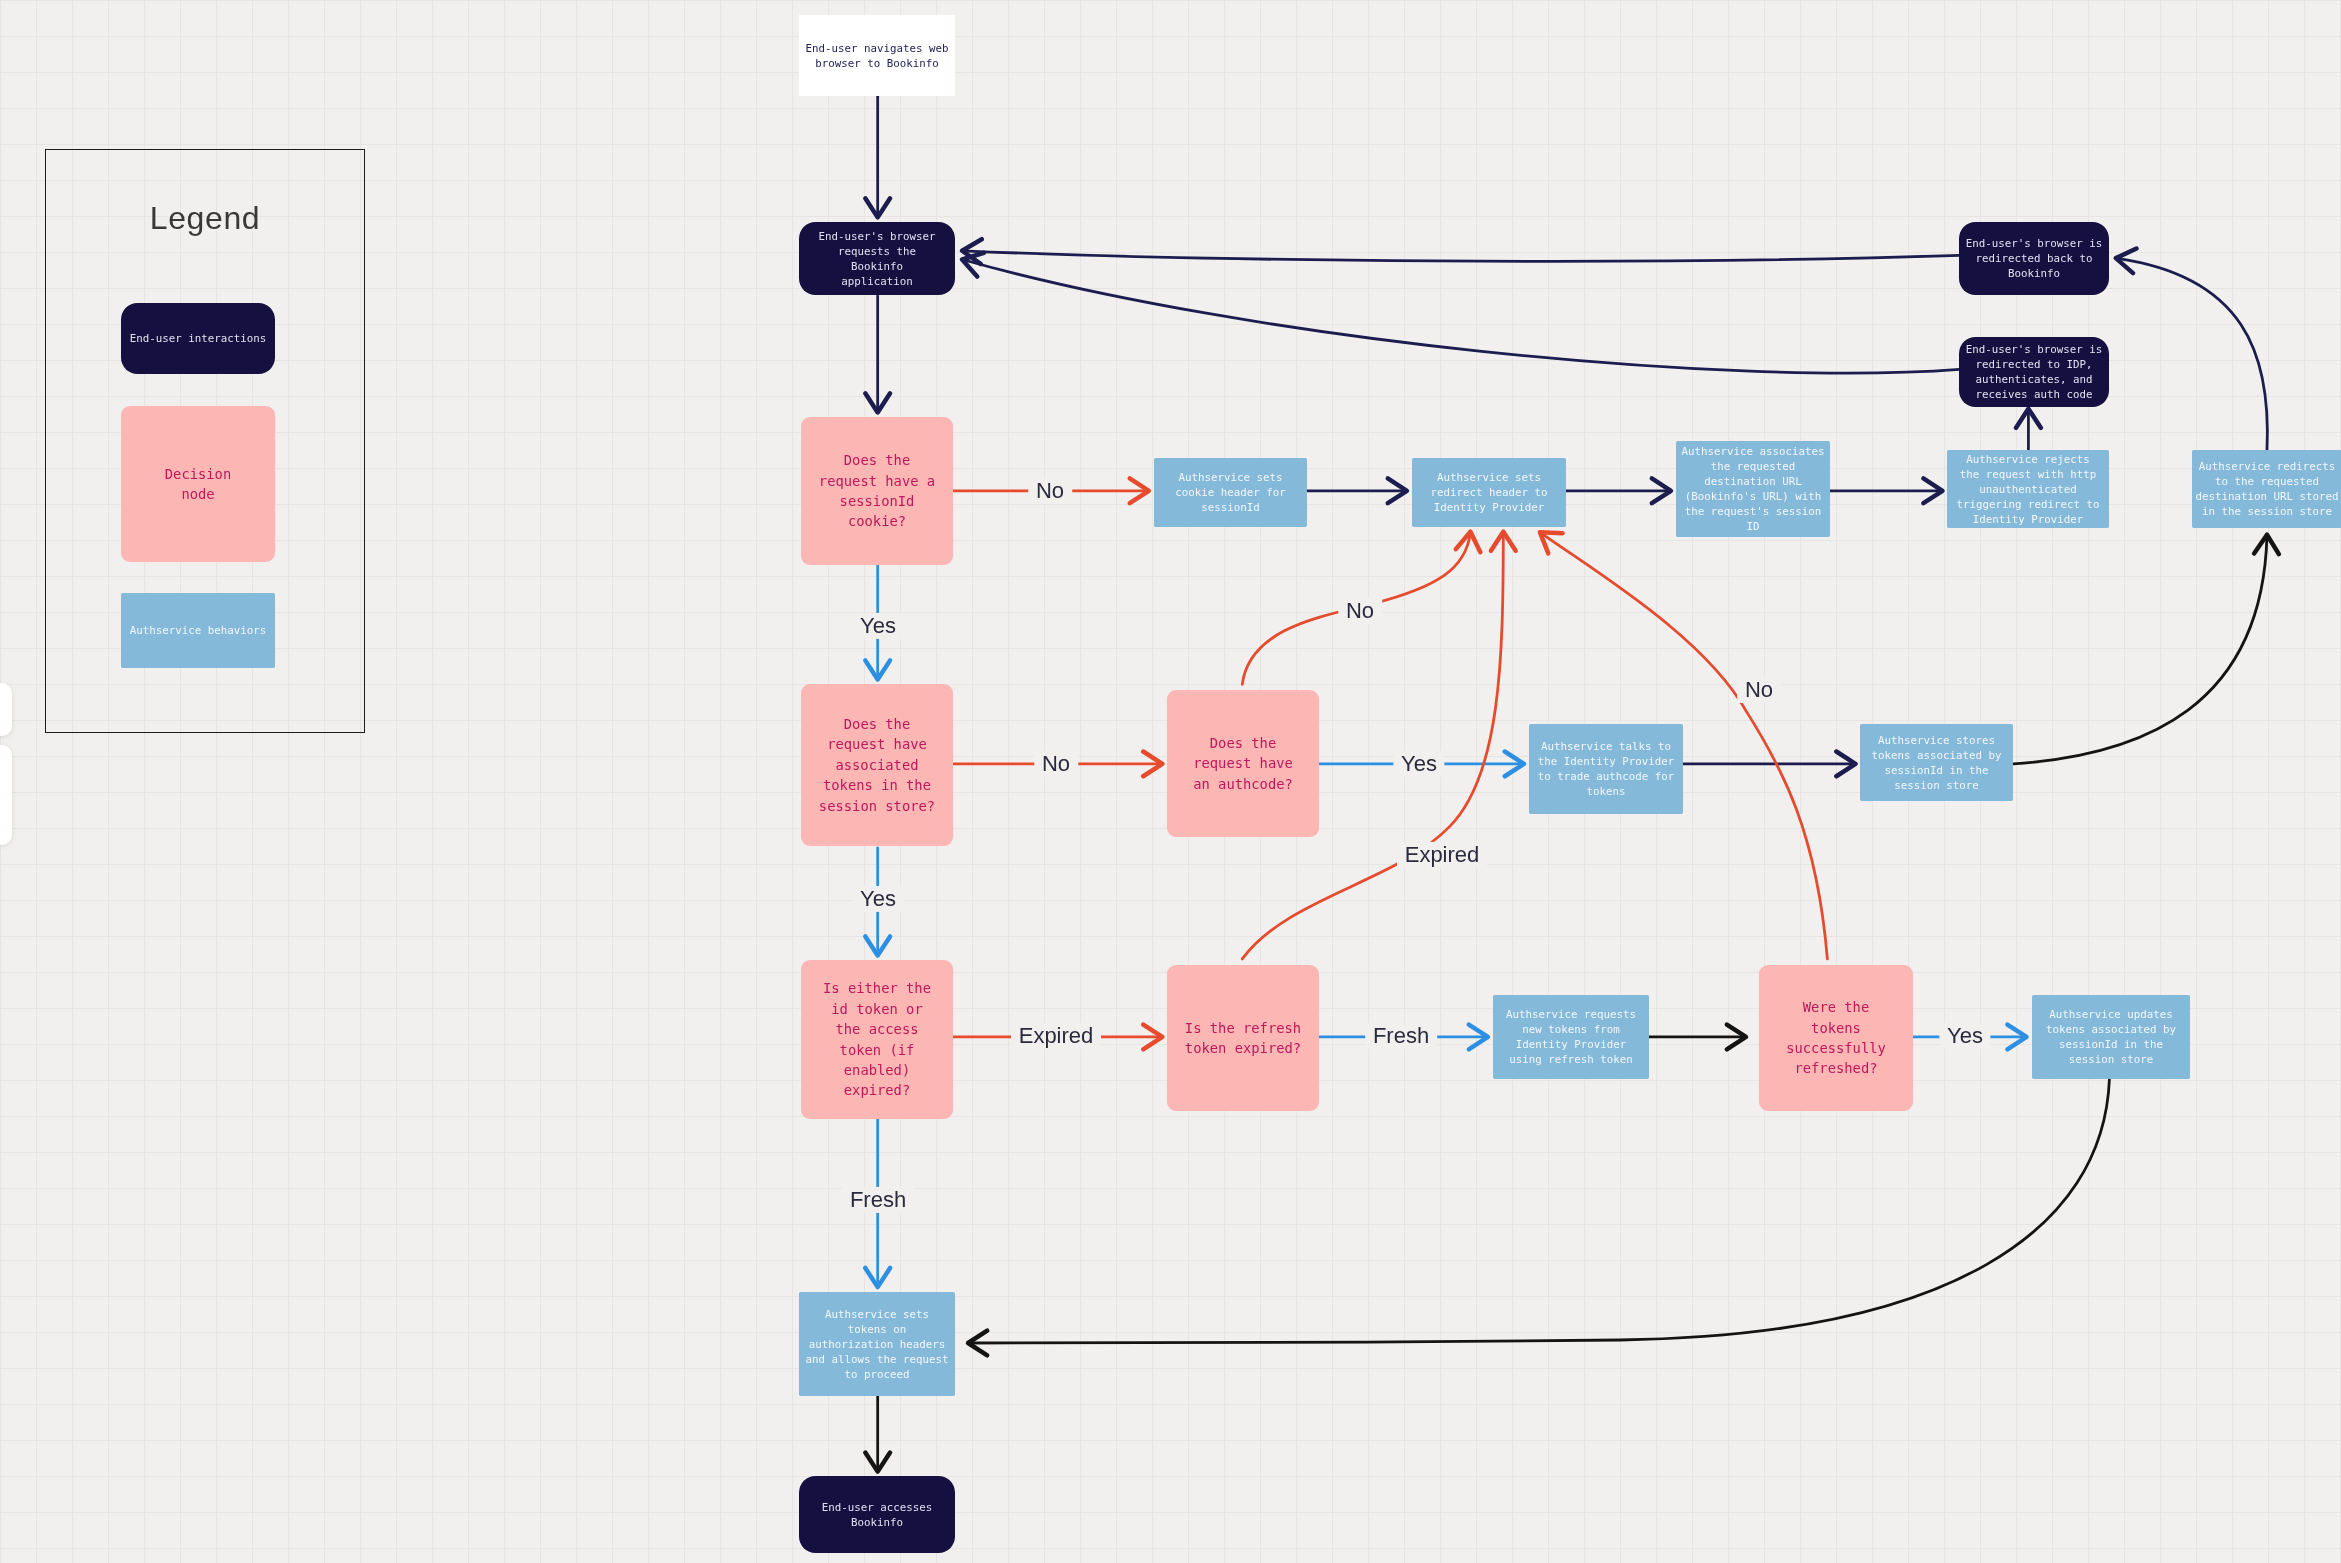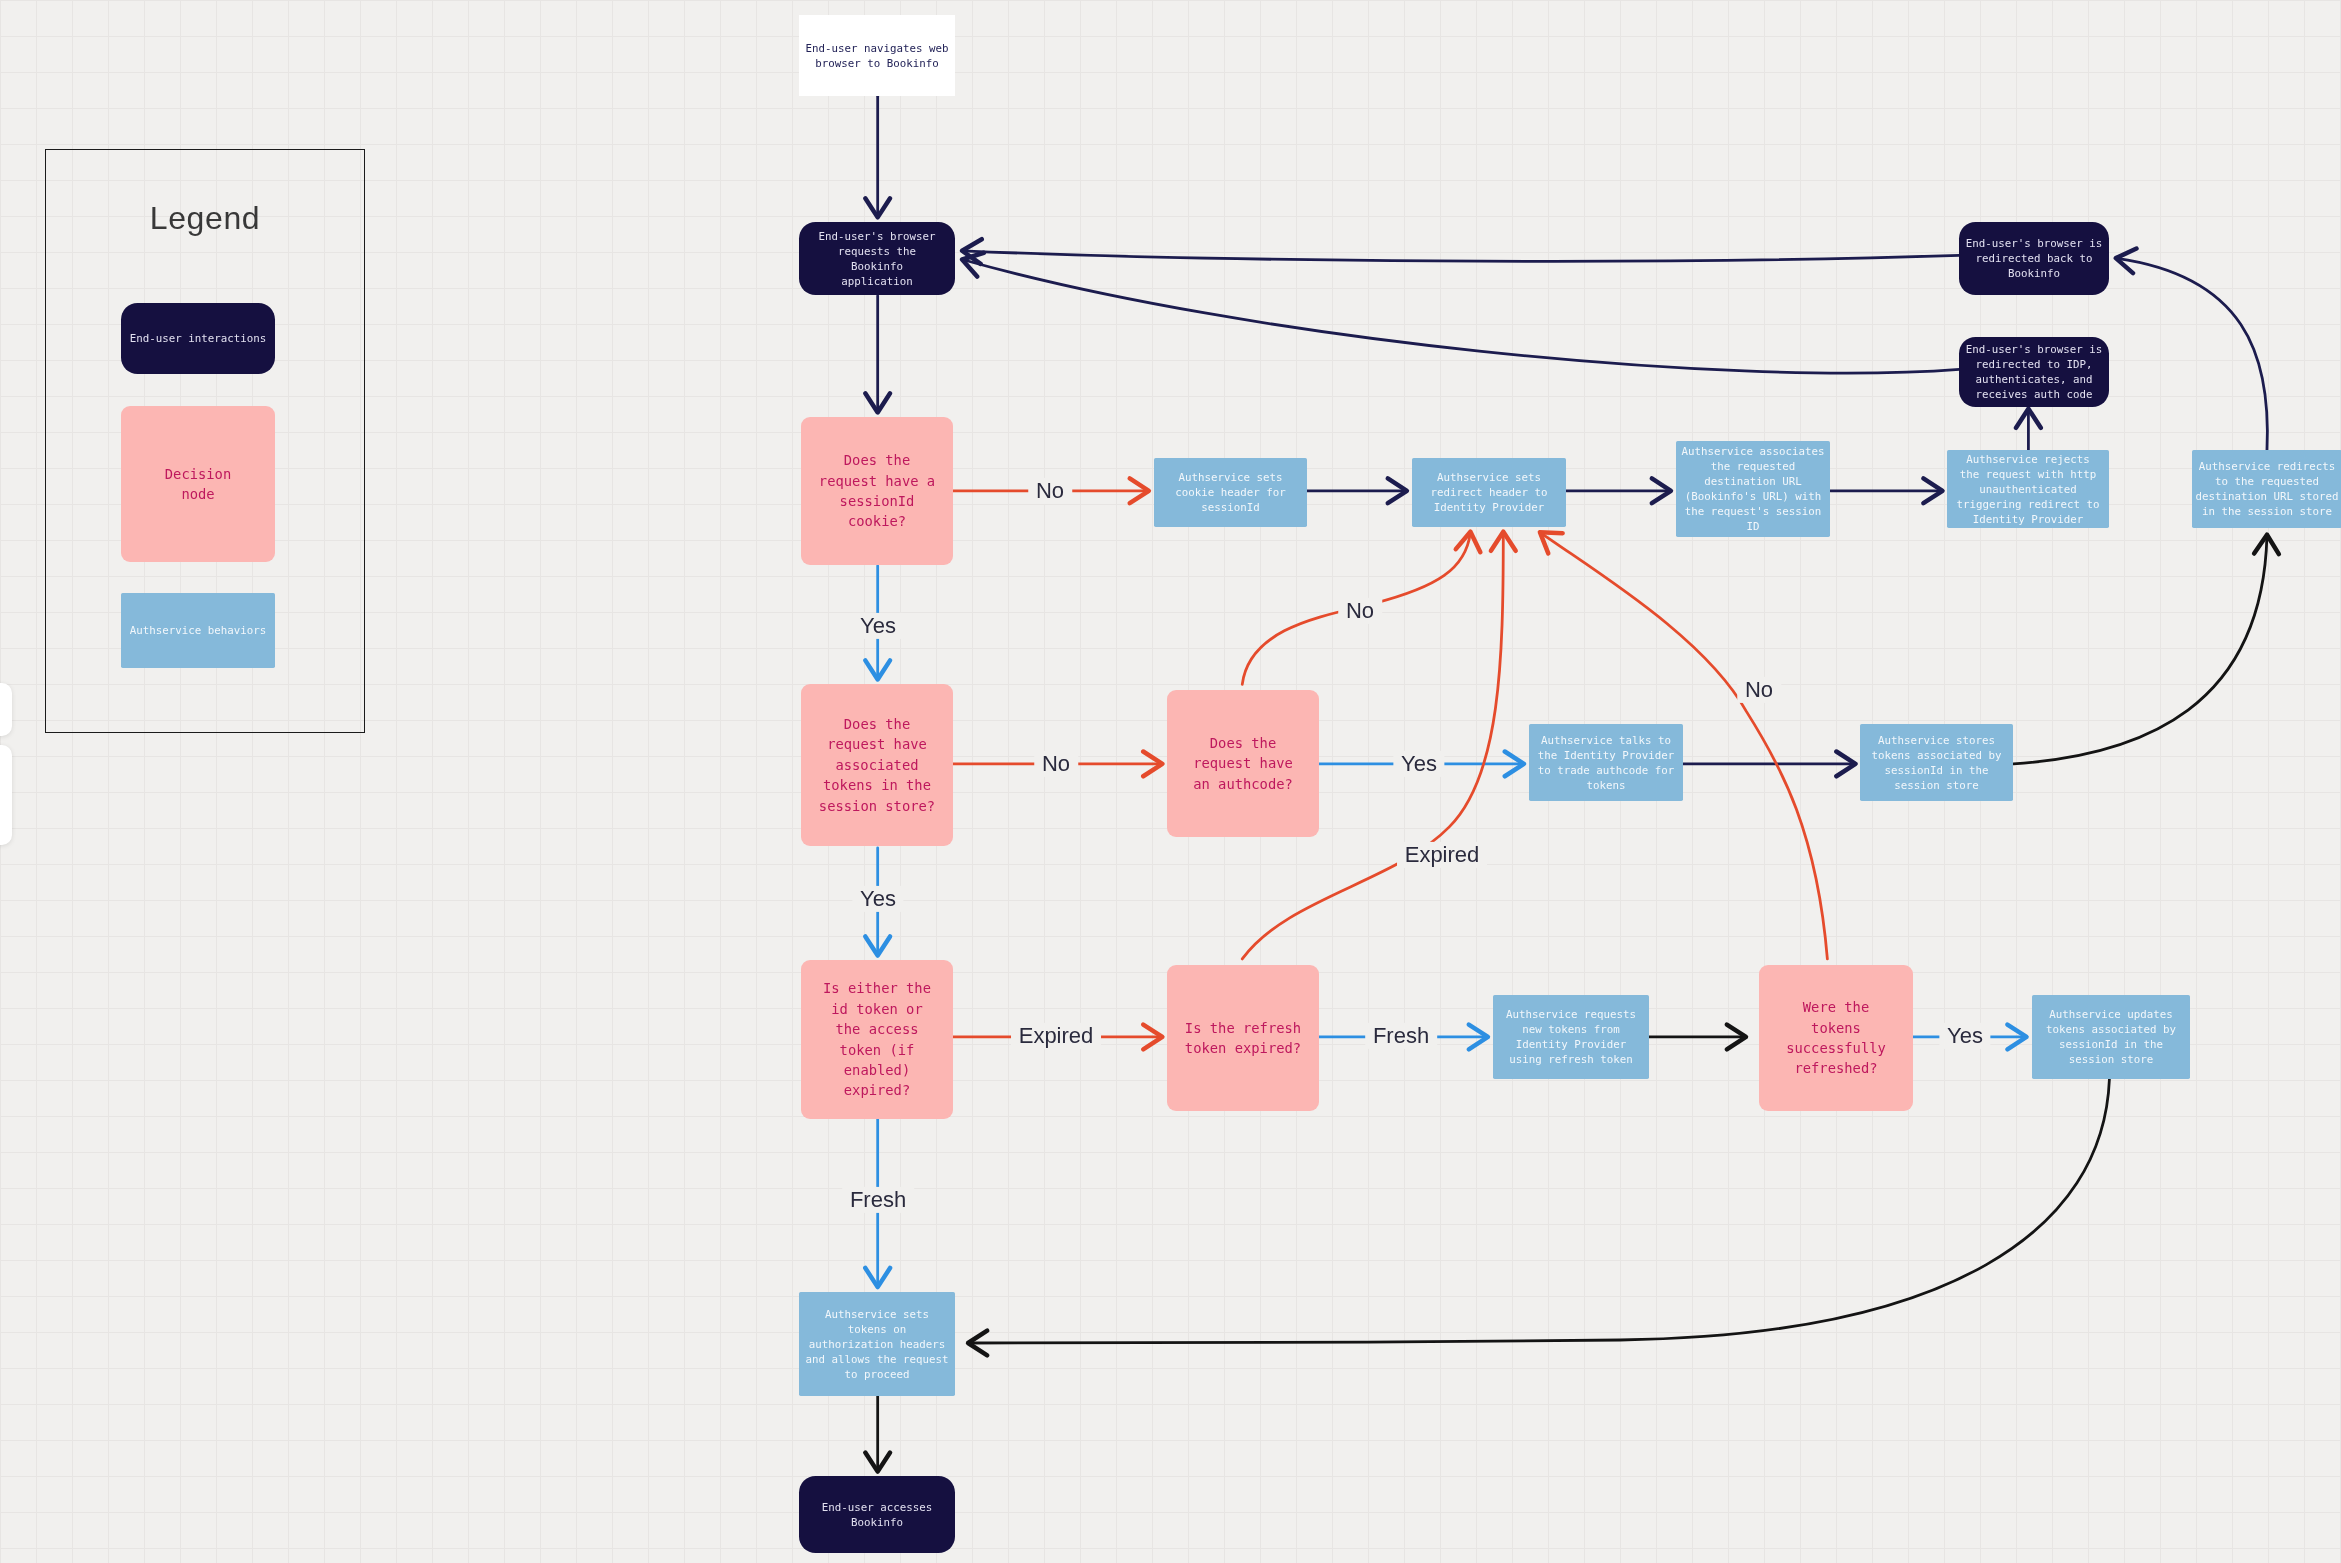--- a/index.html
+++ b/index.html
@@ -105,21 +105,21 @@
   <div class="node n-user" style="left:1959px;top:222px;width:150px;height:73px;">End-user's browser is redirected back to Bookinfo</div>
   <div class="node n-user" style="left:1959px;top:337px;width:150px;height:70px;">End-user's browser is redirected to IDP, authenticates, and receives auth code</div>
   <div class="node n-dec" style="left:801px;top:417px;width:152px;height:148px;">Does the request have a sessionId cookie?</div>
   <div class="node n-auth" style="left:1154px;top:458px;width:153px;height:69px;">Authservice sets cookie header for sessionId</div>
   <div class="node n-auth" style="left:1412px;top:458px;width:154px;height:69px;">Authservice sets redirect header to Identity Provider</div>
   <div class="node n-auth" style="left:1676px;top:441px;width:154px;height:96px;">Authservice associates the requested destination URL (Bookinfo's URL) with the request's session ID</div>
   <div class="node n-auth" style="left:1947px;top:450px;width:162px;height:78px;padding:0 7.7px;">Authservice rejects the request with http unauthenticated triggering redirect to Identity Provider</div>
   <div class="node n-auth" style="left:2192px;top:450px;width:150px;height:78px;padding:0 3.3px;">Authservice redirects to the requested destination URL stored in the session store</div>
   <div class="node n-dec" style="left:801px;top:684px;width:152px;height:162px;">Does the request have associated tokens in the session store?</div>
   <div class="node n-dec" style="left:1167px;top:690px;width:152px;height:147px;">Does the request have an authcode?</div>
-  <div class="node n-auth" style="left:1529px;top:724px;width:154px;height:77px;">Authservice talks to the Identity Provider to trade authcode for tokens</div>
+  <div class="node n-auth" style="left:1529px;top:724px;width:154px;height:90px;">Authservice talks to the Identity Provider to trade authcode for tokens</div>
   <div class="node n-auth" style="left:1860px;top:724px;width:153px;height:77px;">Authservice stores tokens associated by sessionId in the session store</div>
   <div class="node n-dec" style="left:801px;top:960px;width:152px;height:159px;">Is either the id token or the access token (if enabled) expired?</div>
   <div class="node n-dec" style="left:1167px;top:965px;width:152px;height:146px;">Is the refresh token expired?</div>
   <div class="node n-auth" style="left:1493px;top:995px;width:156px;height:84px;">Authservice requests new tokens from Identity Provider using refresh token</div>
   <div class="node n-dec" style="left:1751px;top:965px;width:154px;height:146px;padding:0 16px;margin-left:8px;">Were the tokens successfully refreshed?</div>
   <div class="node n-auth" style="left:2032px;top:995px;width:158px;height:84px;">Authservice updates tokens associated by sessionId in the session store</div>
   <div class="node n-auth" style="left:799px;top:1292px;width:156px;height:104px;padding:0 6px;">Authservice sets tokens on authorization headers and allows the request to proceed</div>
   <div class="node n-user" style="left:799px;top:1476px;width:156px;height:77px;">End-user accesses Bookinfo</div>
 
   <div class="edge-label" style="left:1050px;top:491px;">No</div>

